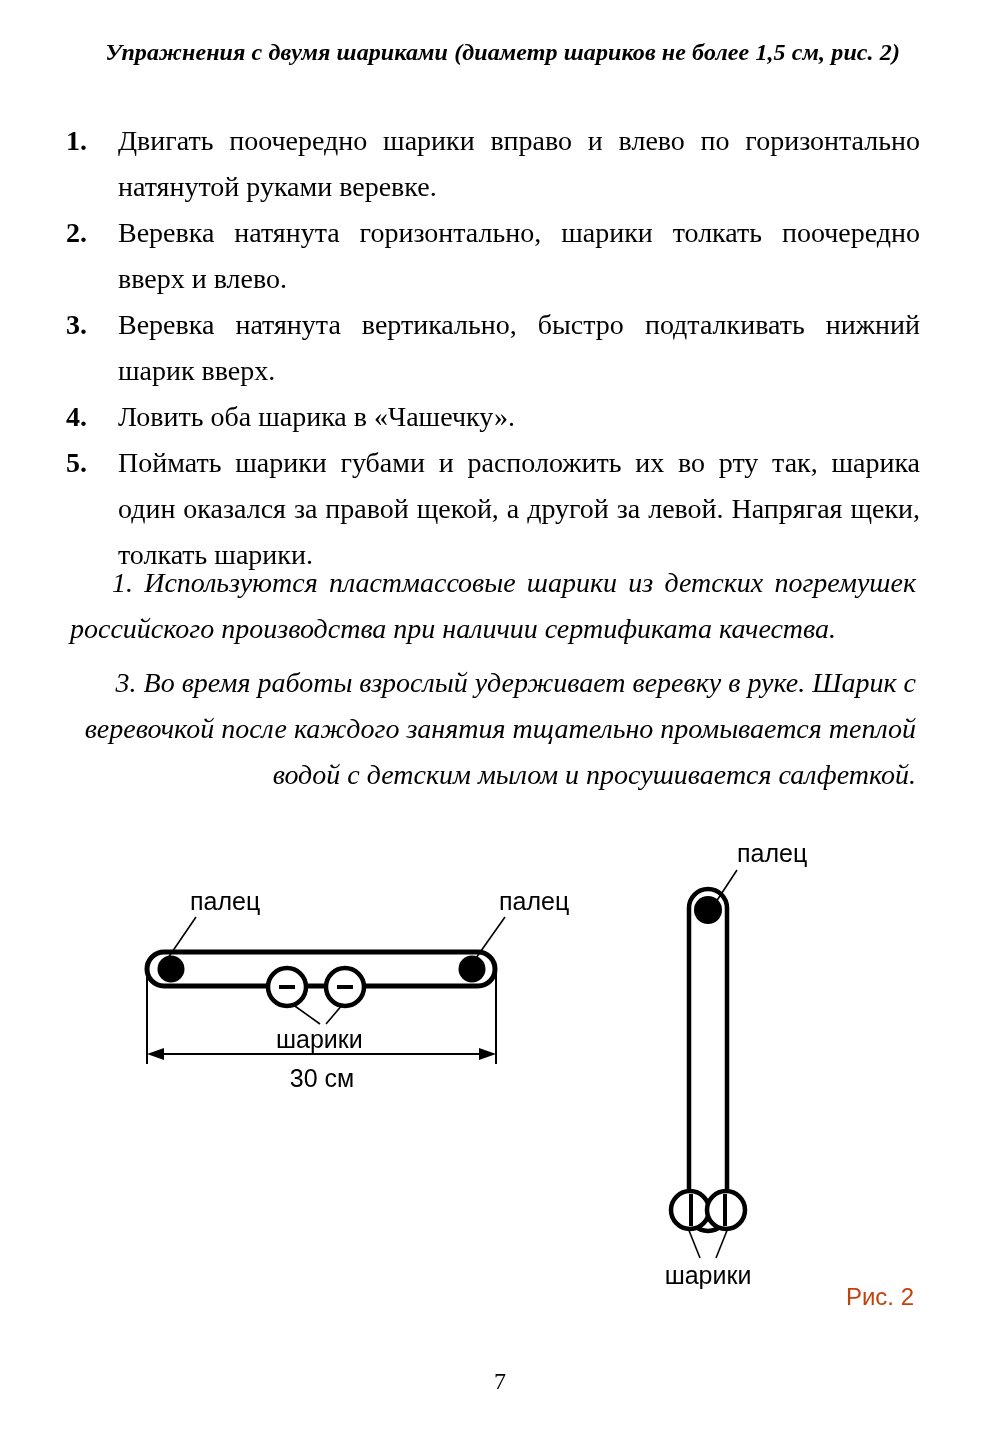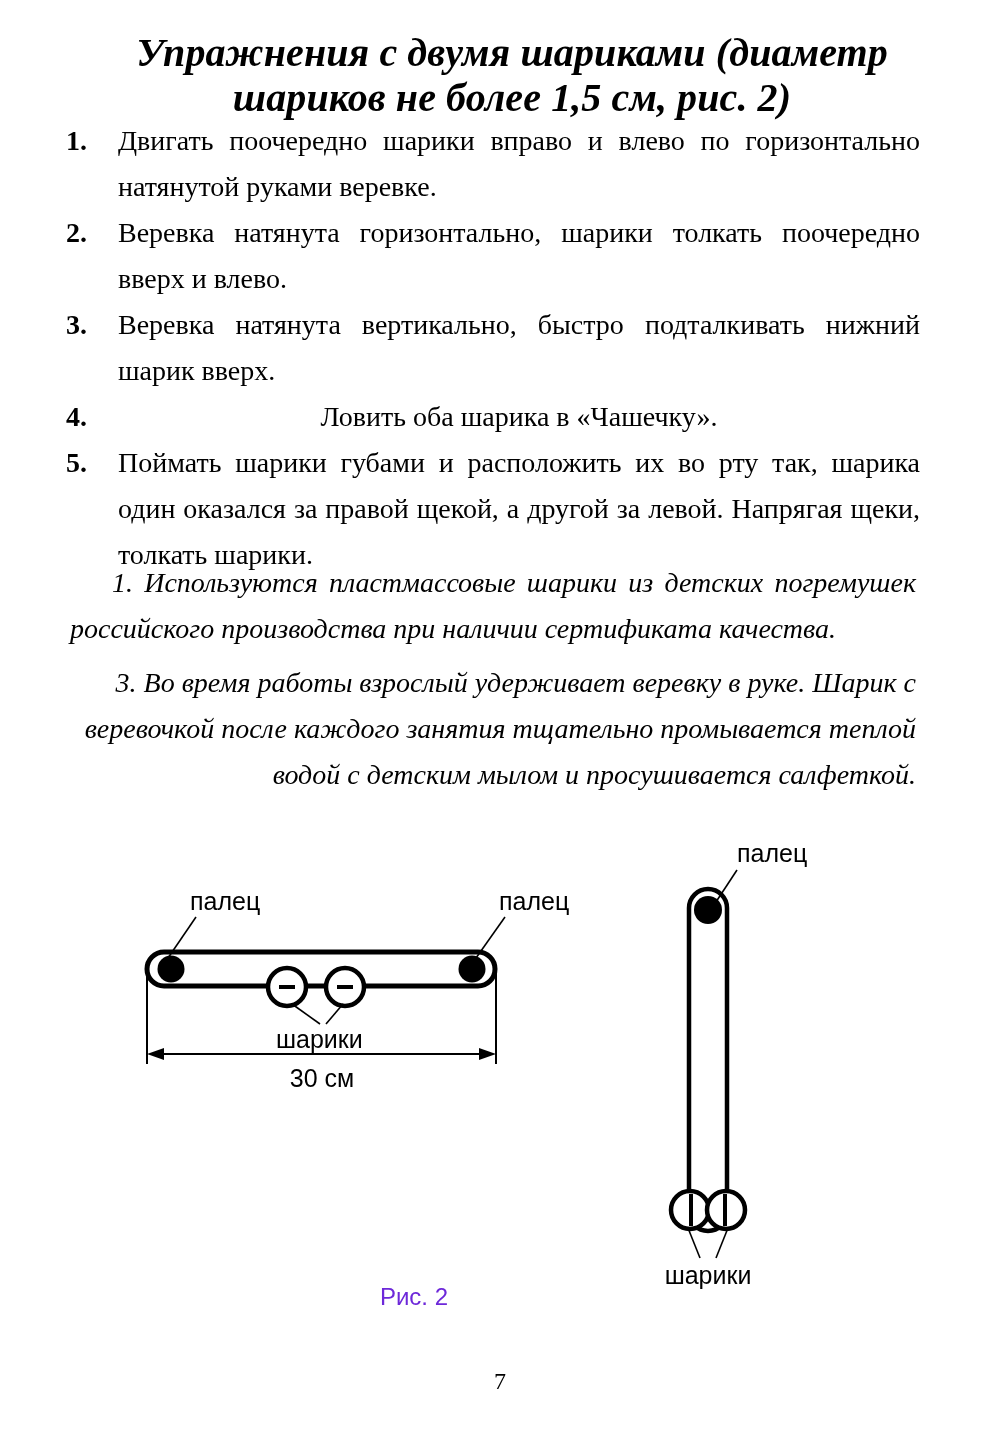--- a/index.html
+++ b/index.html
@@ -21,29 +21,29 @@
     position: absolute;
     left: 0; top: 0;
     width: 1000px;
     height: 1432px;
     background: #ffffff;
   }
 
   
   .heading {
     position: absolute;
-    left: 112px;
+    left: 100px;
     top: 30px;
     width: 800px;
     font-family: "Liberation Serif", "DejaVu Serif", serif;
     font-style: italic;
     font-weight: bold;
-    font-size: 40px;
+    font-size: 24px;
     line-height: 45px;
-    text-align: center;
+    text-align: right;
     letter-spacing: 0.1px;
   }
 
   
   .list {
     position: absolute;
     left: 60px;
     top: 118px;
     width: 860px;
   }
@@ -62,21 +62,21 @@
     font-weight: bold;
     font-size: 28px;
     line-height: 46px;
   }
   .li .txt {
     display: block;
     text-align: justify;
     text-justify: inter-word;
     hyphens: manual;
   }
-  .li .txt.nojust { text-align: center; }
+  .li .txt.nojust { text-align: left; }
 
   
   .note-title {
     position: absolute;
     left: 104px;
     top: 508px;
     font-style: italic;
     font-size: 28px;
     line-height: 40px;
     text-decoration: underline;
@@ -107,24 +107,24 @@
     width: 1000px;
     height: 500px;
   }
   .figure svg { display: block; }
 
   .fig-caption {
     position: absolute;
     left: 0;
     top: 1283px;
     width: 1000px;
-    text-align: center;
+    text-align: right;
     font-family: "Liberation Sans", "DejaVu Sans", sans-serif;
     font-size: 24px;
-    color: #6d28d9;
+    color: #c2410c;
   }
   
   .fig-caption span { position: relative; left: -86px; }
 
   .page-number {
     position: absolute;
     left: 0;
     top: 1368px;
     width: 1000px;
     text-align: center;

